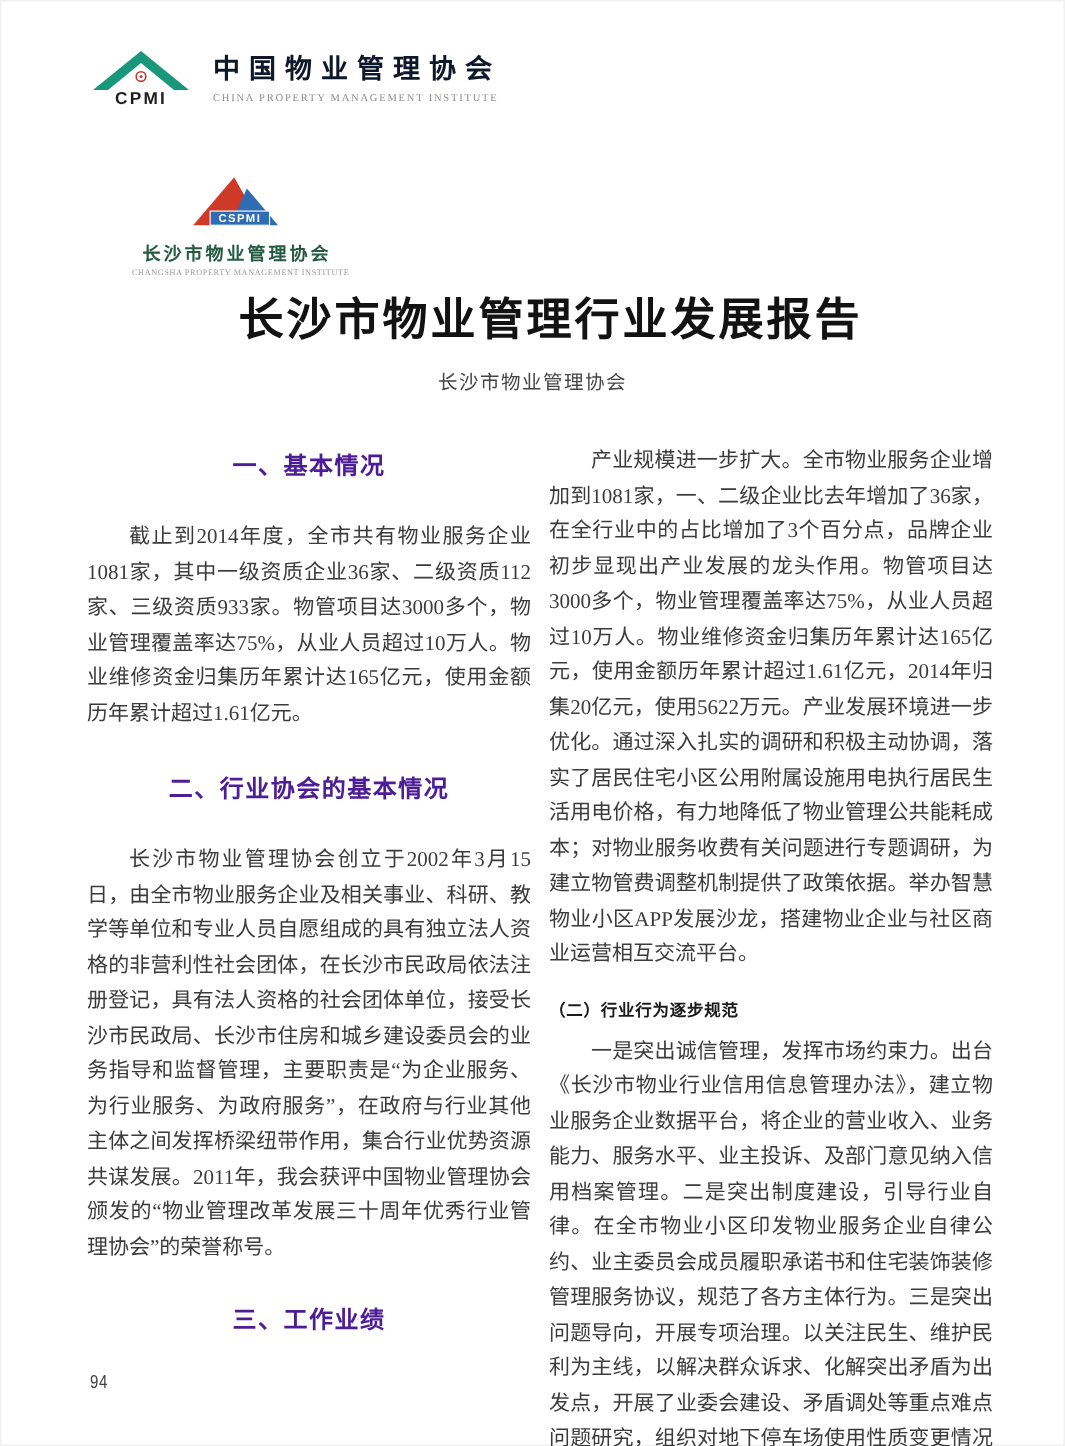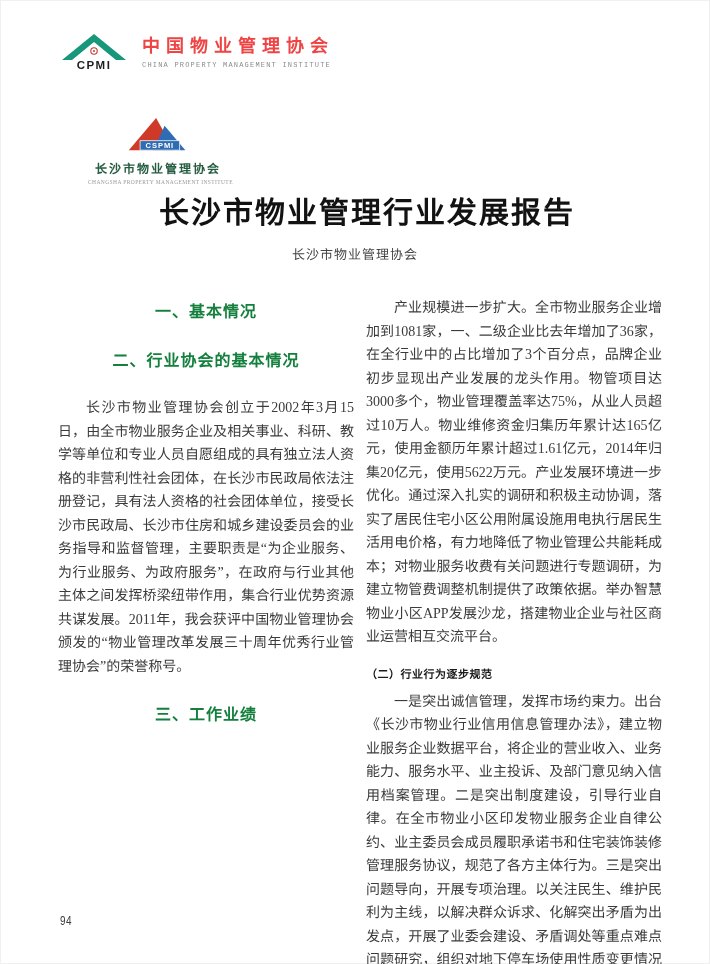--- a/index.html
+++ b/index.html
@@ -13,25 +13,25 @@
   }
   
   .cpmi-header{
     position:absolute;top:28px;left:60px;
     display:flex;align-items:center;gap:14px;
   }
   .cpmi-logo{width:68px;height:44px;}
   .cpmi-names{display:flex;flex-direction:column;}
   .cpmi-cn{
     font-family:"Liberation Serif", serif;
-    font-size:18px;font-weight:bold;color:#ef4444;
+    font-size:18px;font-weight:bold;color:#0f172a;
     letter-spacing:6px;white-space:nowrap;
   }
   .cpmi-en{
-    font-family:Liberation Mono, monospace;
+    font-family:Liberation Serif, serif;
     font-size:7px;color:#8b8b8b;letter-spacing:1.2px;
     margin-top:4px;white-space:nowrap;
   }
   
   .cspmi-block{
     position:absolute;top:115px;left:88px;width:140px;
     text-align:center;
   }
   .cspmi-logo{width:66px;height:42px;display:block;margin:0 auto;}
   .cspmi-cn{
@@ -58,22 +58,22 @@
   
   .col{
     position:absolute;width:296px;
     font-size:14px;line-height:23.5px;color:#3b3b3b;
     text-align:justify;
   }
   .col-left{left:58px;top:296px;}
   .col-right{left:366px;top:296px;}
   .col p{margin:0;text-indent:2em;}
   .sec-heading{
-    font-family:Liberation Serif, serif;
-    font-size:16px;font-weight:bold;color:#15803d;
+    font-family:Liberation Mono, monospace;
+    font-size:16px;font-weight:bold;color:#4c1d95;
     text-align:center;letter-spacing:1px;
     margin:0;text-indent:0;line-height:20px;
   }
   .sub-heading{
     font-family:"Liberation Sans", sans-serif;
     font-size:11px;font-weight:bold;color:#1b1b1b;
     text-align:left;letter-spacing:0.5px;
     margin:0;text-indent:0;line-height:20px;
   }
   .h-first{margin:6px 0 25px;}
@@ -115,20 +115,21 @@
     </svg>
     <div class="cspmi-cn">长沙市物业管理协会</div>
     <div class="cspmi-en">CHANGSHA PROPERTY MANAGEMENT INSTITUTE</div>
   </div>
 
   <h1 class="doc-title">长沙市物业管理行业发展报告</h1>
   <div class="doc-byline">长沙市物业管理协会</div>
 
   <div class="col col-left">
     <h2 class="sec-heading h-first">一、基本情况</h2>
+    <p>截止到2014年度，全市共有物业服务企业1081家，其中一级资质企业36家、二级资质112家、三级资质933家。物管项目达3000多个，物业管理覆盖率达75%，从业人员超过10万人。物业维修资金归集历年累计达165亿元，使用金额历年累计超过1.61亿元。</p>
     <h2 class="sec-heading h-mid">二、行业协会的基本情况</h2>
     <p>长沙市物业管理协会创立于2002年3月15日，由全市物业服务企业及相关事业、科研、教学等单位和专业人员自愿组成的具有独立法人资格的非营利性社会团体，在长沙市民政局依法注册登记，具有法人资格的社会团体单位，接受长沙市民政局、长沙市住房和城乡建设委员会的业务指导和监督管理，主要职责是“为企业服务、为行业服务、为政府服务”，在政府与行业其他主体之间发挥桥梁纽带作用，集合行业优势资源共谋发展。2011年，我会获评中国物业管理协会颁发的“物业管理改革发展三十周年优秀行业管理协会”的荣誉称号。</p>
     <h2 class="sec-heading h-third">三、工作业绩</h2>
   </div>
 
   <div class="col col-right">
     <p>产业规模进一步扩大。全市物业服务企业增加到1081家，一、二级企业比去年增加了36家，在全行业中的占比增加了3个百分点，品牌企业初步显现出产业发展的龙头作用。物管项目达3000多个，物业管理覆盖率达75%，从业人员超过10万人。物业维修资金归集历年累计达165亿元，使用金额历年累计超过1.61亿元，2014年归集20亿元，使用5622万元。产业发展环境进一步优化。通过深入扎实的调研和积极主动协调，落实了居民住宅小区公用附属设施用电执行居民生活用电价格，有力地降低了物业管理公共能耗成本；对物业服务收费有关问题进行专题调研，为建立物管费调整机制提供了政策依据。举办智慧物业小区APP发展沙龙，搭建物业企业与社区商业运营相互交流平台。</p>
     <h3 class="sub-heading sub-right">（二）行业行为逐步规范</h3>
     <p>一是突出诚信管理，发挥市场约束力。出台《长沙市物业行业信用信息管理办法》，建立物业服务企业数据平台，将企业的营业收入、业务能力、服务水平、业主投诉、及部门意见纳入信用档案管理。二是突出制度建设，引导行业自律。在全市物业小区印发物业服务企业自律公约、业主委员会成员履职承诺书和住宅装饰装修管理服务协议，规范了各方主体行为。三是突出问题导向，开展专项治理。以关注民生、维护民利为主线，以解决群众诉求、化解突出矛盾为出发点，开展了业委会建设、矛盾调处等重点难点问题研究，组织对地下停车场使用性质变更情况进行专项督查，加强小区燃气安全监</p>
   </div>

